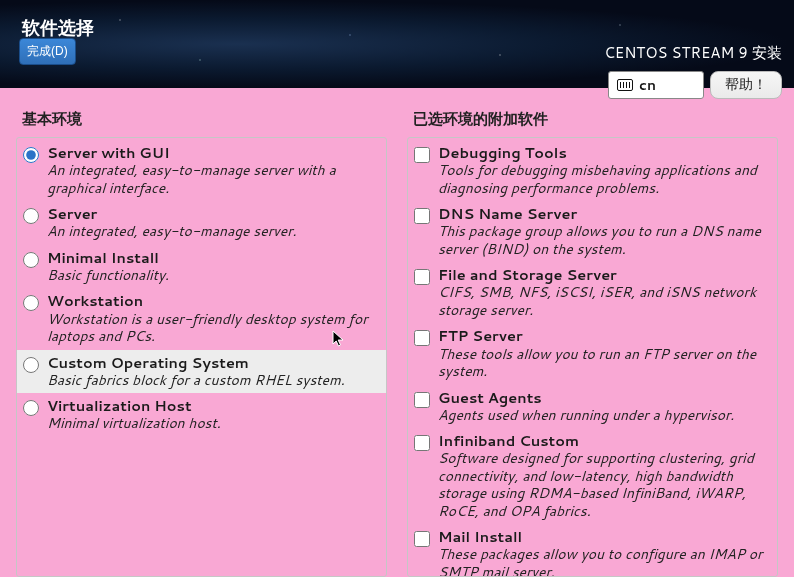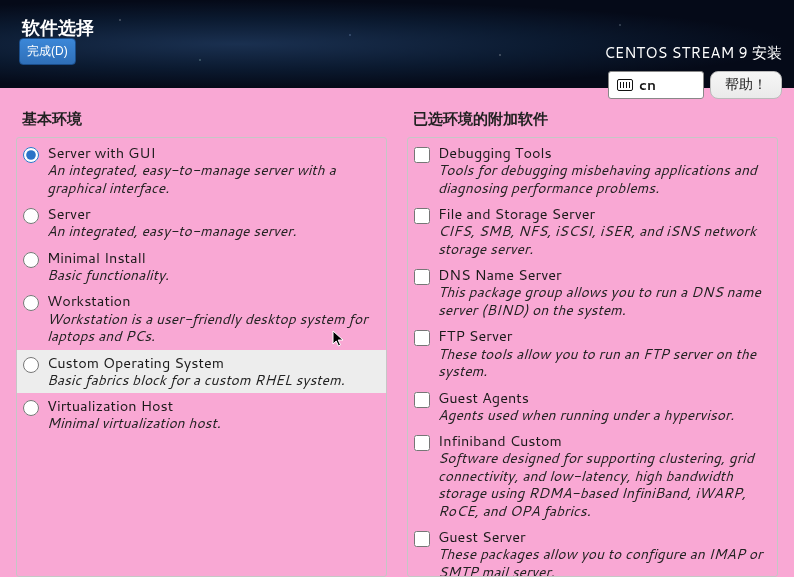--- a/index.html
+++ b/index.html
@@ -49,21 +49,21 @@
   .col h3 { font-size:15px; font-weight:700; margin: 4px 0 8px 6px; color:#222;}
   .listbox {
     flex:1; border:1px solid #c6c6c6; border-radius:3px; overflow-y:auto; overflow-x:hidden;
     padding:2px 0;
   }
   .listbox::-webkit-scrollbar{width:0;}
   .item { display:flex; align-items:flex-start; gap:8px; padding:4px 10px 4px 6px; cursor:pointer;}
   .item.hover { background:#ededed;}
   .item input[type=radio], .item input[type=checkbox]{ margin-top:3px; width:16px; height:16px; flex:none; accent-color:#2b73c7;}
   .item .txt { flex:1; }
-  .item .name { font-weight:400; font-size:14.5px; line-height:1.25;}
+  .item .name { font-weight:700; font-size:14.5px; line-height:1.25;}
   .item .desc { font-size:14px; color:#222; line-height:1.25;font-style:italic;}
   .cursor {
     position:absolute; width:14px; height:18px; pointer-events:none; z-index:5;
   }
 </style>
 </head>
 <body>
 
 <div class="header">
   <div class="title">软件选择</div>
@@ -134,29 +134,29 @@
         <div class="item">
           <input type="checkbox" style="">
           <div class="txt">
             <div class="name">Debugging Tools</div>
             <div class="desc">Tools for debugging misbehaving applications and diagnosing performance problems.</div>
           </div>
         </div>
         <div class="item">
           <input type="checkbox" style="">
           <div class="txt">
-            <div class="name">File and Storage Server</div>
-            <div class="desc">CIFS, SMB, NFS, iSCSI, iSER, and iSNS network storage server.</div>
+            <div class="name">DNS Name Server</div>
+            <div class="desc">This package group allows you to run a DNS name server (BIND) on the system.</div>
           </div>
         </div>
         <div class="item">
           <input type="checkbox" style="">
           <div class="txt">
-            <div class="name">DNS Name Server</div>
-            <div class="desc">This package group allows you to run a DNS name server (BIND) on the system.</div>
+            <div class="name">File and Storage Server</div>
+            <div class="desc">CIFS, SMB, NFS, iSCSI, iSER, and iSNS network storage server.</div>
           </div>
         </div>
         <div class="item">
           <input type="checkbox" style="">
           <div class="txt">
             <div class="name">FTP Server</div>
             <div class="desc">These tools allow you to run an FTP server on the system.</div>
           </div>
         </div>
         <div class="item">
@@ -169,21 +169,21 @@
         <div class="item">
           <input type="checkbox" style="">
           <div class="txt">
             <div class="name">Infiniband Custom</div>
             <div class="desc">Software designed for supporting clustering, grid connectivity, and low-latency, high bandwidth storage using RDMA-based InfiniBand, iWARP, RoCE, and OPA fabrics.</div>
           </div>
         </div>
         <div class="item">
           <input type="checkbox" style="">
           <div class="txt">
-            <div class="name">Guest Server</div>
+            <div class="name">Mail Install</div>
             <div class="desc">These packages allow you to configure an IMAP or SMTP mail server.</div>
           </div>
         </div>
       </div>
   </div>
 </div>
 
 <svg class="cursor" id="cursor" viewBox="0 0 14 18" style="left: 332px; top: 330px;">
   <path d="M1 1 L1 14 L4.2 11 L6.5 16 L8.5 15 L6.2 10 L11 10 Z" fill="#000" stroke="#fff" stroke-width="1"></path>
 </svg>

